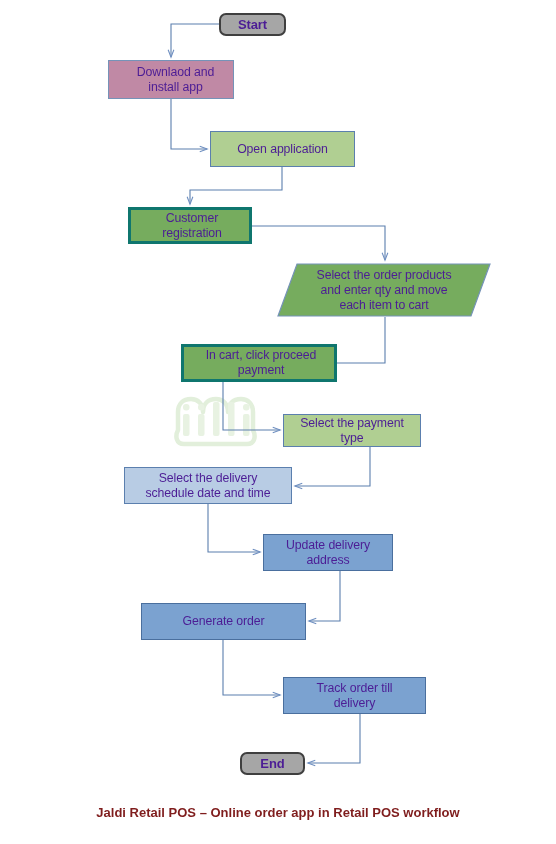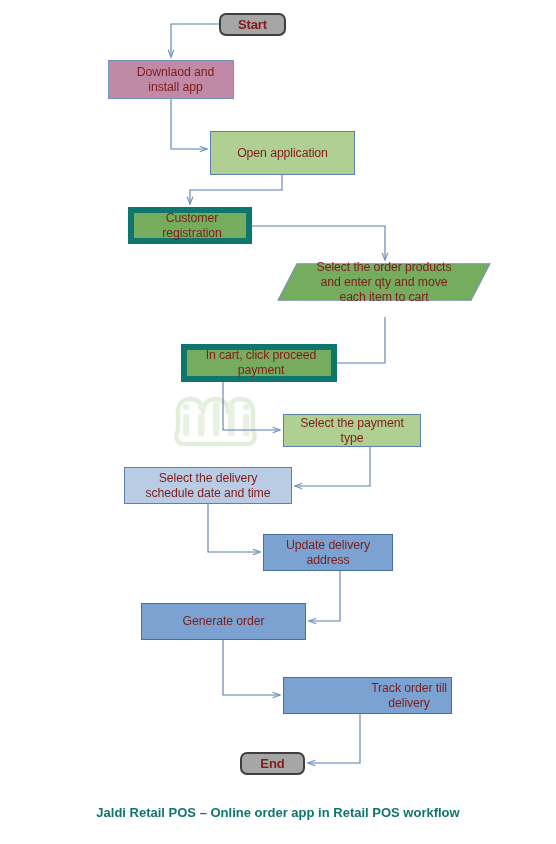--- a/index.html
+++ b/index.html
@@ -46,29 +46,29 @@
     width: 556px; height: 844px;
     z-index: 3;
   }
   .node {
     position: absolute;
     box-sizing: border-box;
     display: flex;
     align-items: center;
     justify-content: center;
     text-align: center;
-    color: #7f1d1d;
+    color: #4c1d95;
     font-size: 12.3px;
     line-height: 15px;
     letter-spacing: -0.1px;
     padding: 0 4px;
   }
   .node-green {
     background: #76ac5e;
-    border: 6px solid #0f766e;
+    border: 3px solid #0f766e;
     padding-left: 8px;
   }
   .node-green-light {
     background: #b0cf92;
     border: 1px solid #5b7fae;
   }
   .node-pink {
     background: #c089a5;
     border: 1px solid #7593b8;
   }
@@ -106,21 +106,21 @@
     text-align: center;
   }
   #caption {
     position: absolute;
     left: 0;
     top: 805px;
     width: 556px;
     text-align: center;
     font-size: 13px;
     font-weight: bold;
-    color: #0f766e;
+    color: #7f1d1d;
     z-index: 4;
   }
 </style>
 </head>
 <body>
 
 <div id="flow-canvas">
 
   <svg id="watermark" viewBox="0 0 104 58" xmlns="http://www.w3.org/2000/svg">
     <g fill="none" stroke="#e2efdb" stroke-width="4.5" stroke-linecap="round" stroke-linejoin="round">
@@ -163,48 +163,48 @@
       </g>
   </svg>
 
   <div id="node-layer">
       <div class="node node-terminal node-terminal" style="left: 219px; top: 13px; width: 67px; height: 23px;">
         <span>Start</span>
       </div>
       <div class="node  node-pink" style="left: 108px; top: 60px; width: 126px; height: 39px; padding-left: 13px;">
         <span>Downlaod and<br>install app</span>
       </div>
-      <div class="node  node-green-light" style="left: 210px; top: 131px; width: 145px; height: 44px;">
+      <div class="node  node-green-light" style="left: 210px; top: 131px; width: 145px; height: 36px;">
         <span>Open application</span>
       </div>
       <div class="node  node-green" style="left: 128px; top: 207px; width: 124px; height: 37px;">
         <span>Customer<br>registration</span>
       </div>
-      <div class="node node-parallelogram " style="left: 277px; top: 263px; width: 214px; height: 38px;">
+      <div class="node node-parallelogram " style="left: 277px; top: 263px; width: 214px; height: 54px;">
         <svg class="para-shape" viewBox="0 0 214 54" preserveAspectRatio="none">
           <polygon points="20,1 213,1 194,53 1,53" fill="#76ac5e" stroke="#7593b8" stroke-width="1.2"></polygon>
         </svg>
         <div class="para-text">Select the order products<br>and enter qty and move<br>each item to cart</div>
       </div>
       <div class="node  node-green" style="left: 145px; top: 344px; width: 156px; height: 38px; margin-left: 36px;">
         <span>In cart, click proceed<br>payment</span>
       </div>
       <div class="node  node-green-light" style="left: 283px; top: 414px; width: 138px; height: 33px;">
         <span>Select the payment type</span>
       </div>
       <div class="node  node-blue-light" style="left: 124px; top: 467px; width: 168px; height: 37px;">
         <span>Select the delivery<br>schedule date and time</span>
       </div>
       <div class="node  node-blue" style="left: 263px; top: 534px; width: 130px; height: 37px;">
         <span>Update delivery<br>address</span>
       </div>
       <div class="node  node-blue" style="left: 141px; top: 603px; width: 165px; height: 37px;">
         <span>Generate order</span>
       </div>
-      <div class="node  node-blue" style="left: 283px; top: 677px; width: 169px; height: 37px; justify-content: flex-end;">
+      <div class="node  node-blue" style="left: 283px; top: 677px; width: 143px; height: 37px;">
         <span>Track order till<br>delivery</span>
       </div>
       <div class="node node-terminal node-terminal" style="left: 240px; top: 752px; width: 65px; height: 23px;">
         <span>End</span>
       </div>
     </div>
 
   <div id="caption">Jaldi Retail POS – Online order app in Retail POS workflow</div>
 
 </div>

